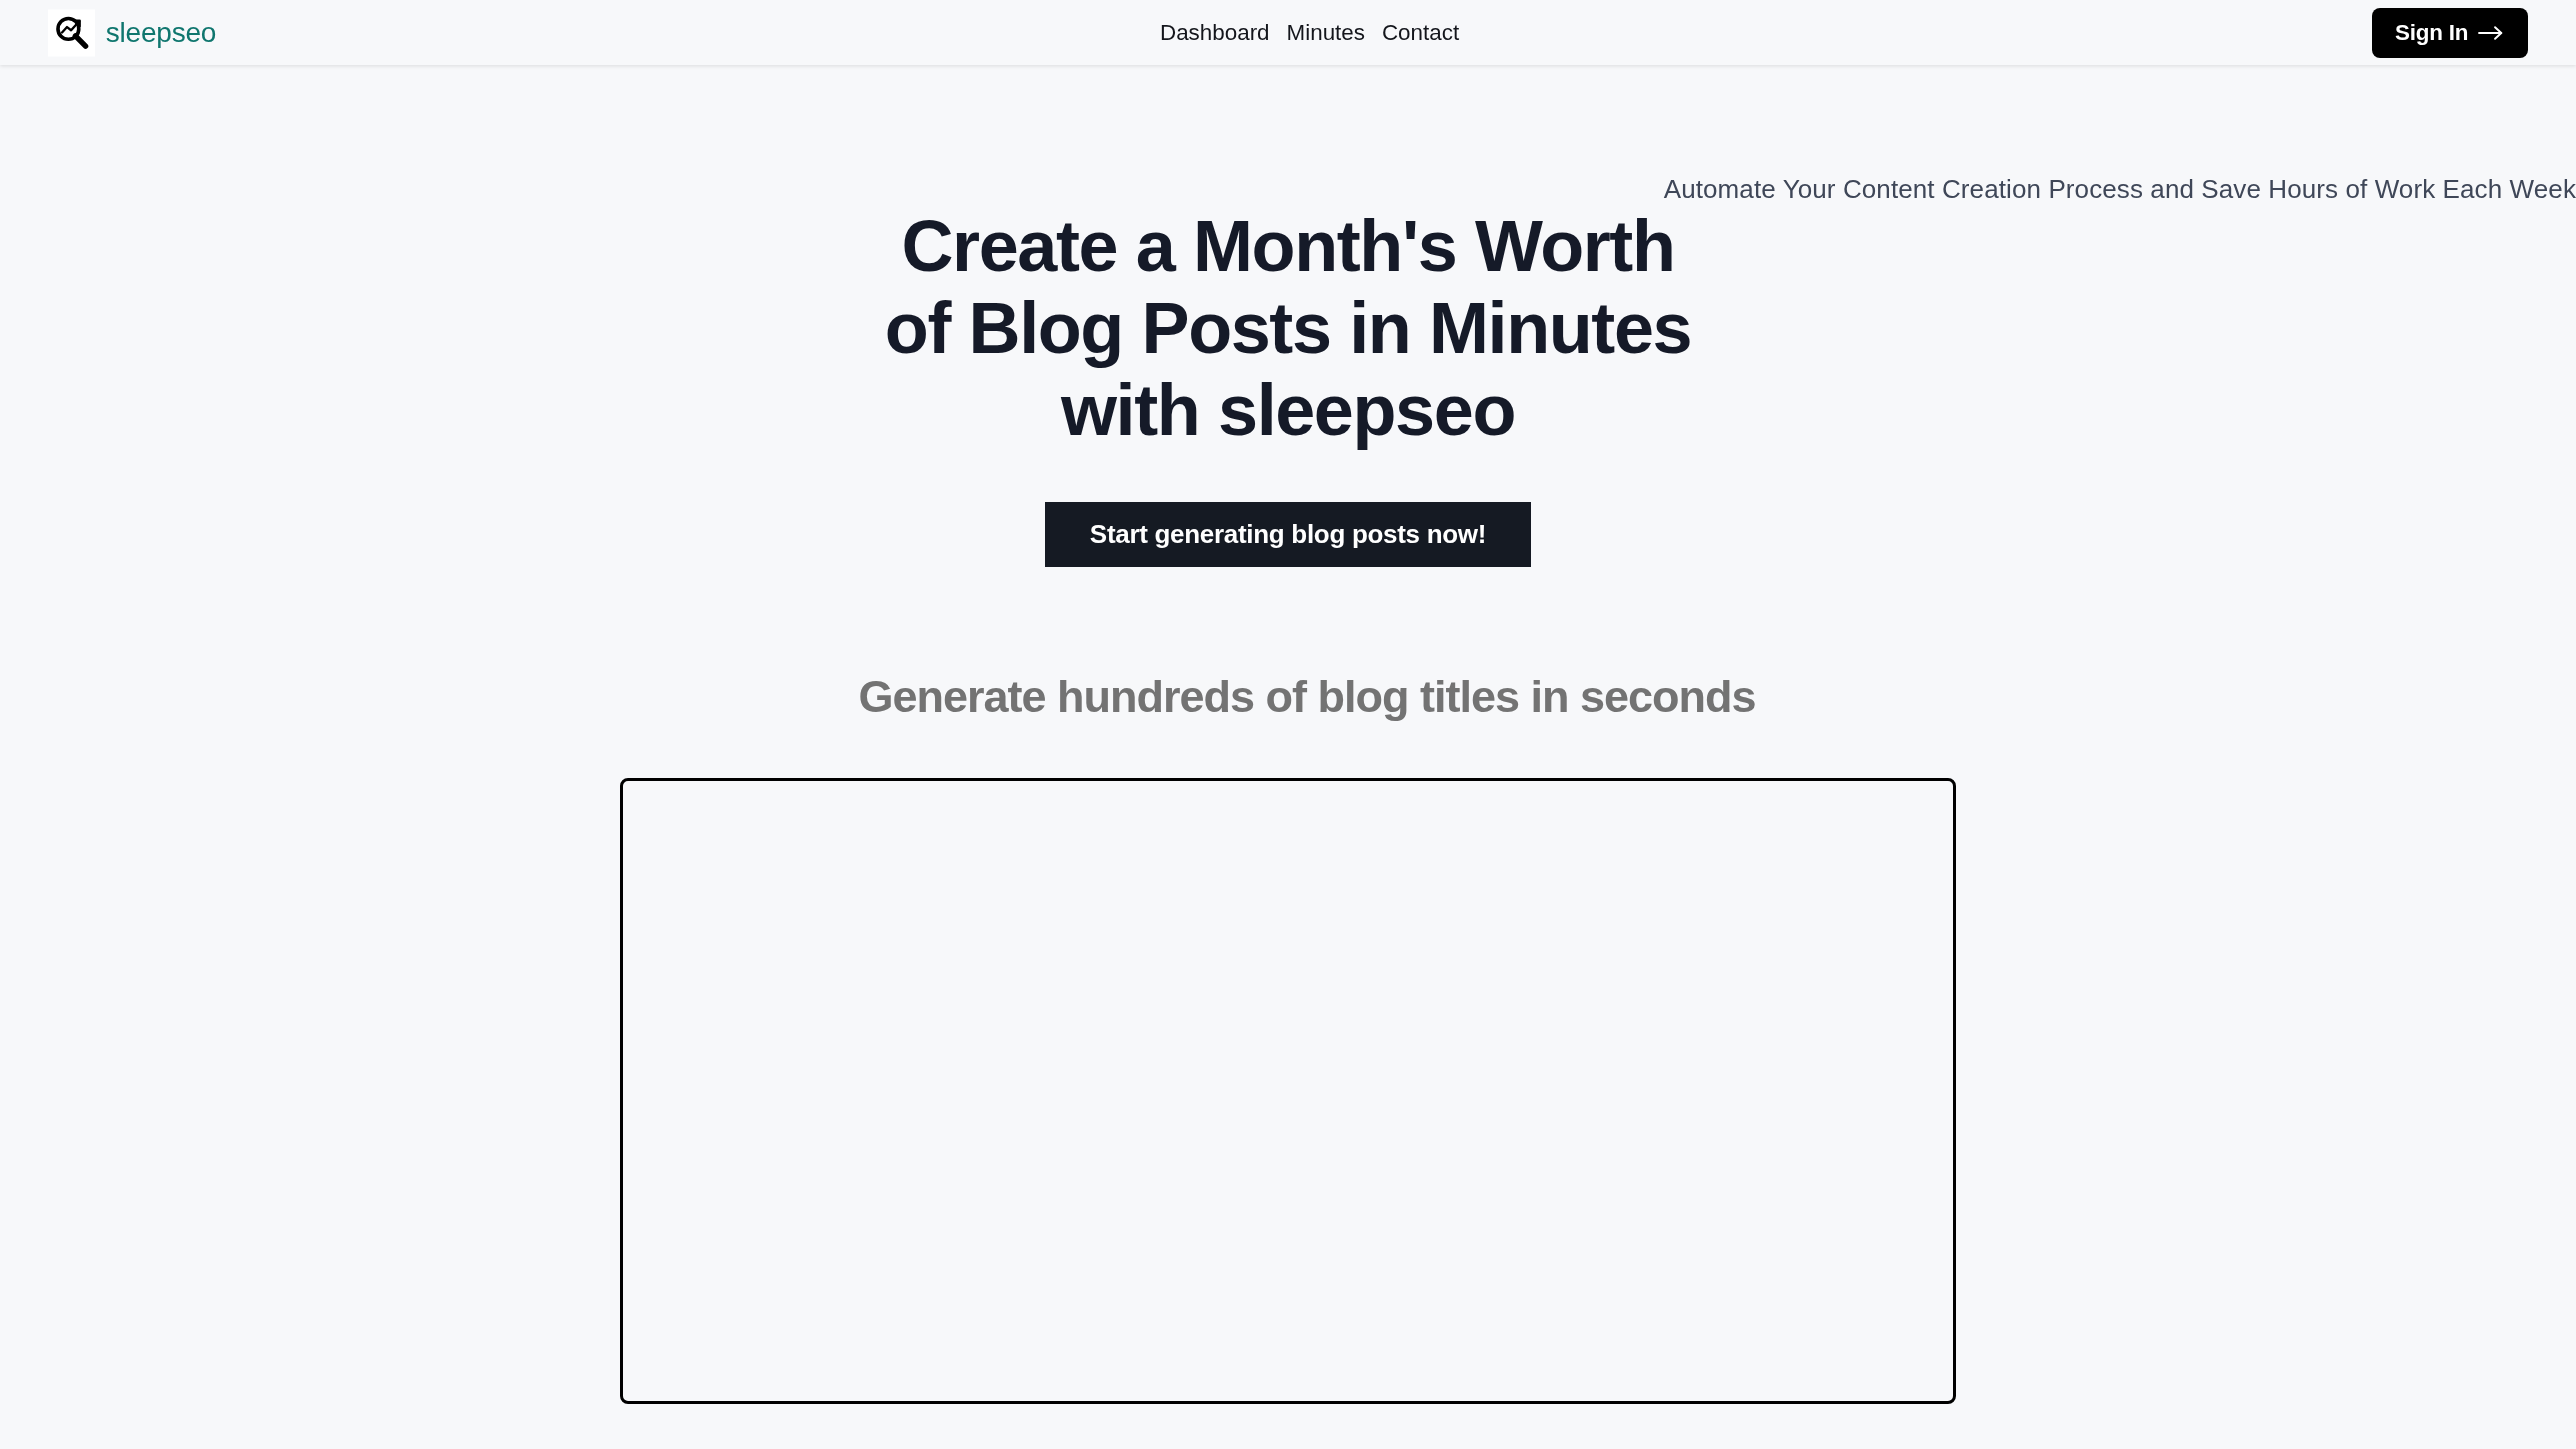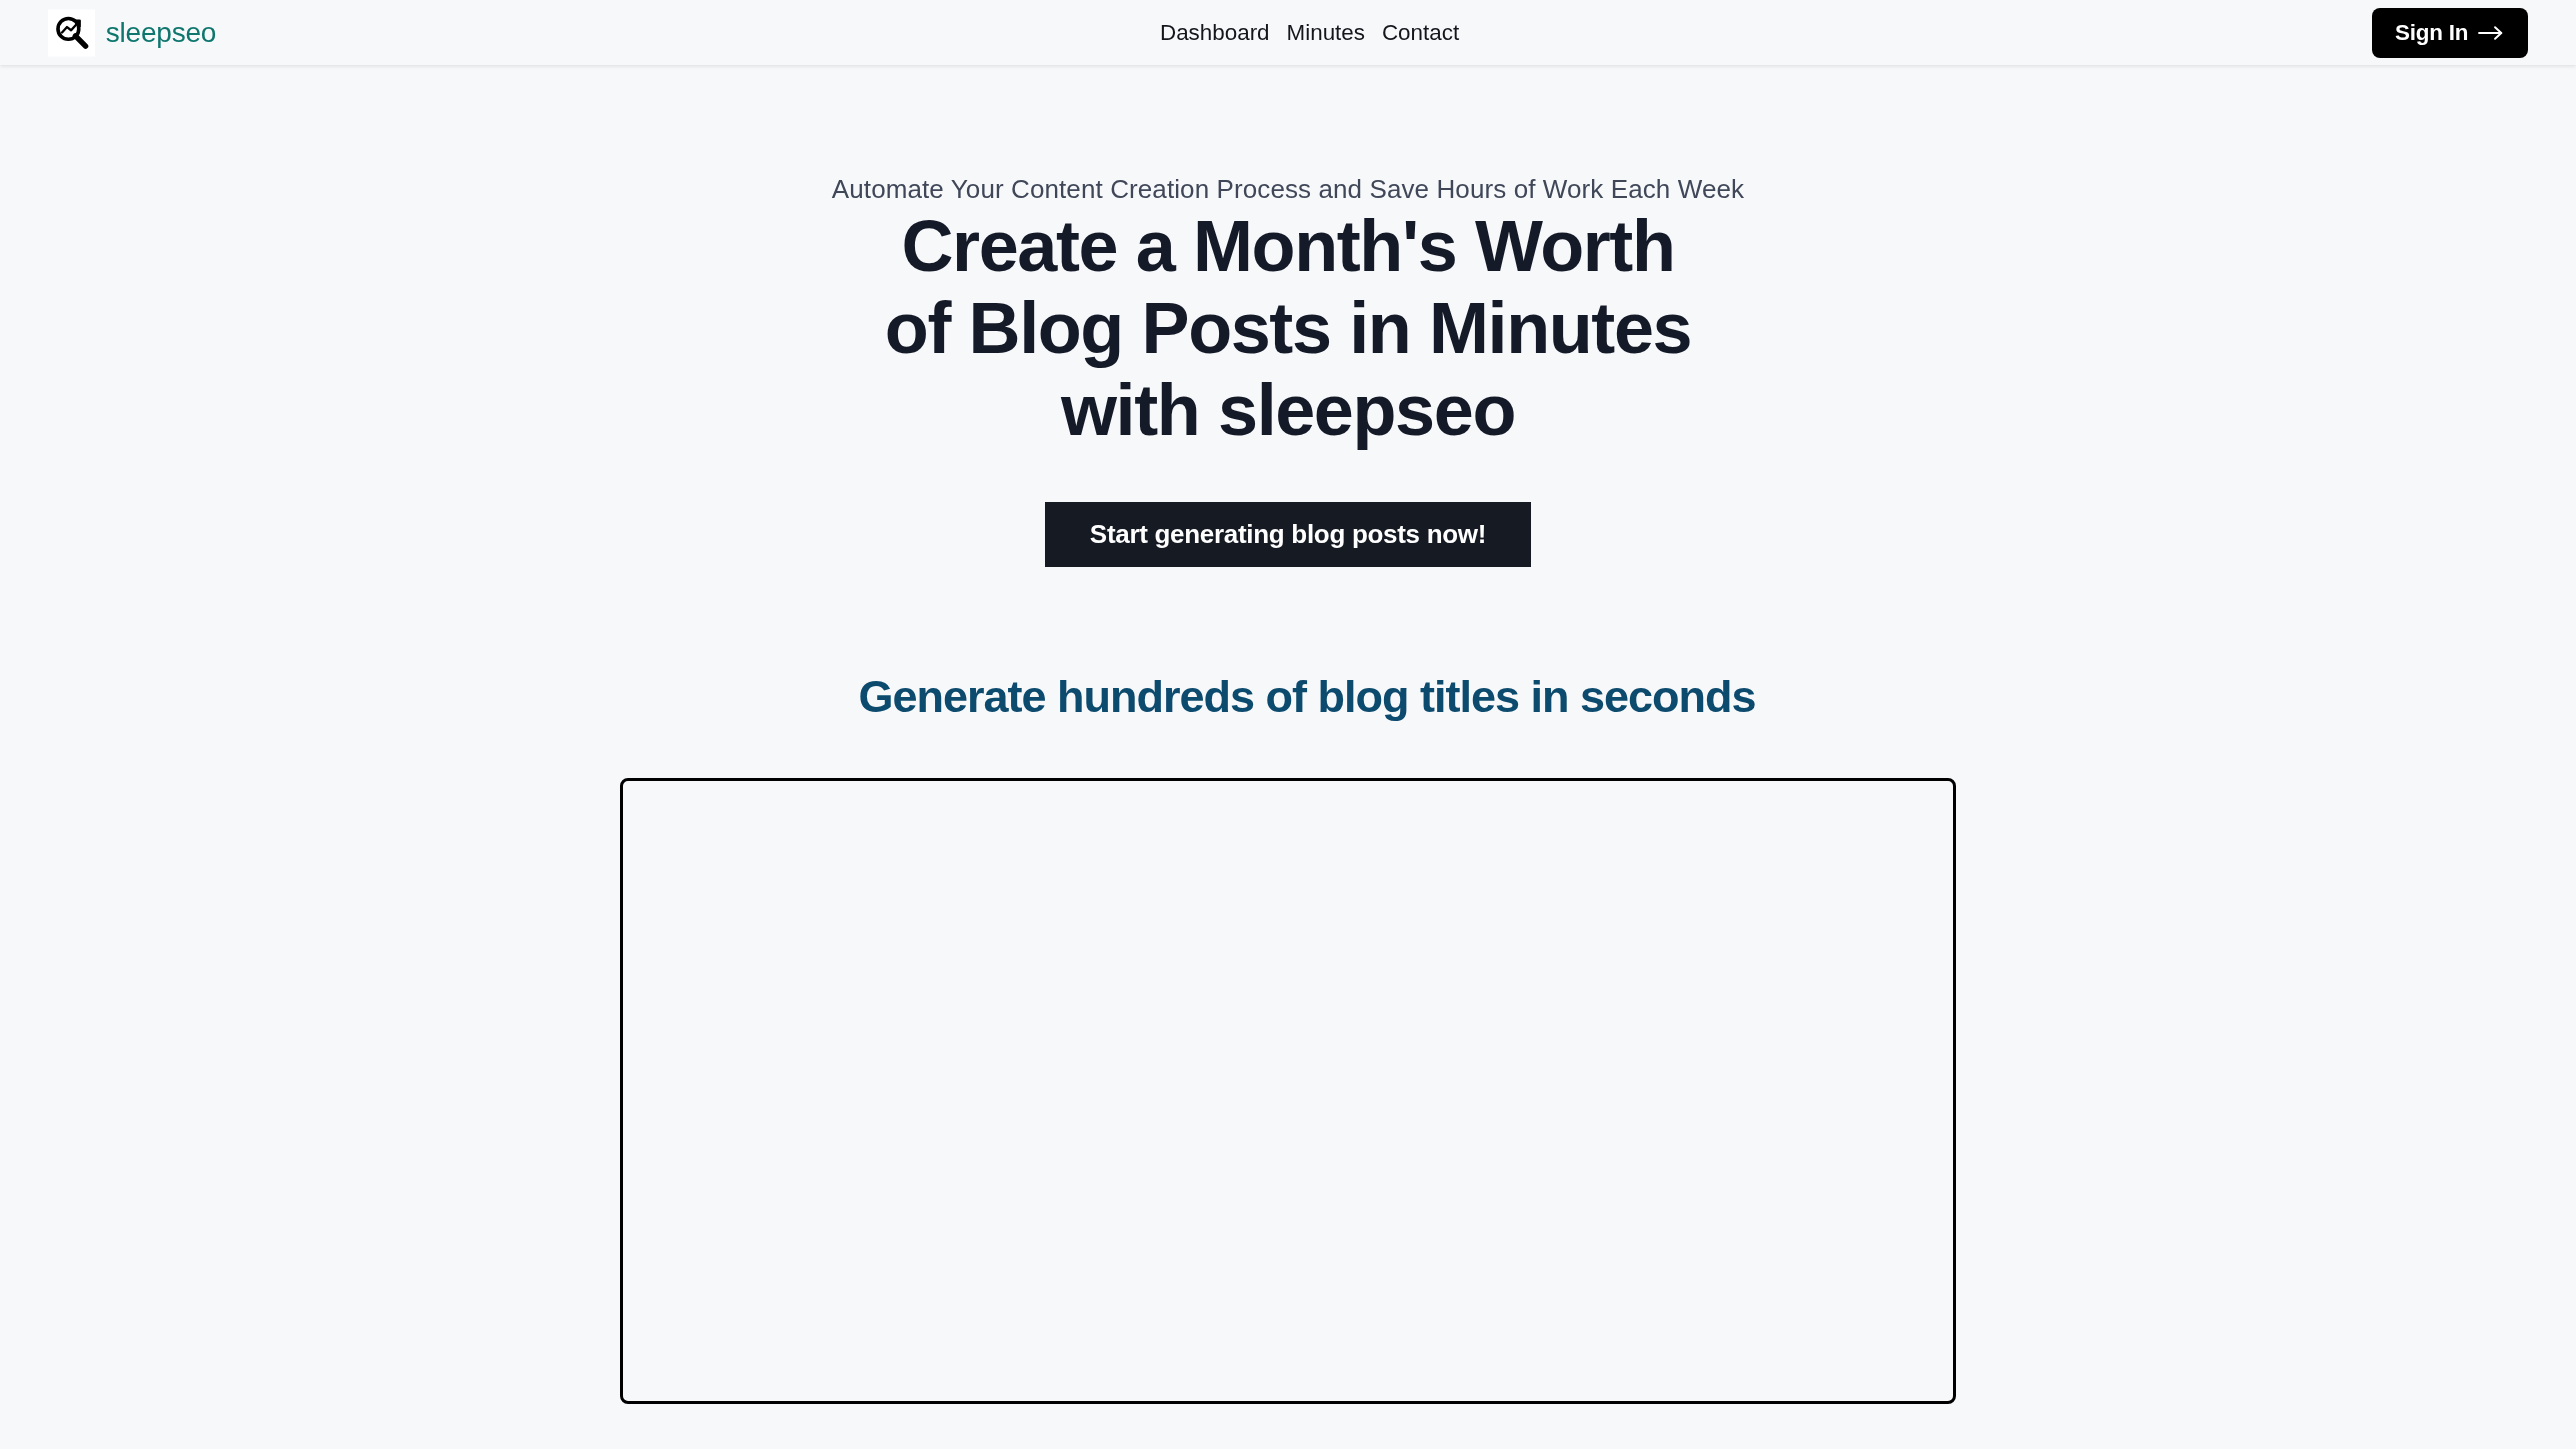--- a/index.html
+++ b/index.html
@@ -98,20 +98,21 @@
     width:100%;
     text-align:center;
     padding-top:109px;
   }
   .hero-eyebrow{
     font-size:26px;
     font-weight:400;
     color:#3f4758;
     line-height:1.2;
     letter-spacing:0.1px;
+    text-align:right;
   }
   .hero-title{
     font-size:72px;
     font-weight:700;
     color:#151a28;
     line-height:1.14;
     letter-spacing:-1.4px;
   }
   .hero-title .line{ display:block; }
 
@@ -136,21 +137,21 @@
 
   
   .demo-section{
     width:100%;
     text-align:center;
     padding-top:103px;
   }
   .section-heading{
     font-size:45px;
     font-weight:700;
-    color:#0c4a6e;
+    color:#737373;
     letter-spacing:-1px;
     line-height:1.2;
     padding-left:38px;
   }
   .demo-frame{
     margin:54px auto 0;
     width:1336px;
     height:626px;
     border:3.6px solid #000000;
     border-radius:8px;

